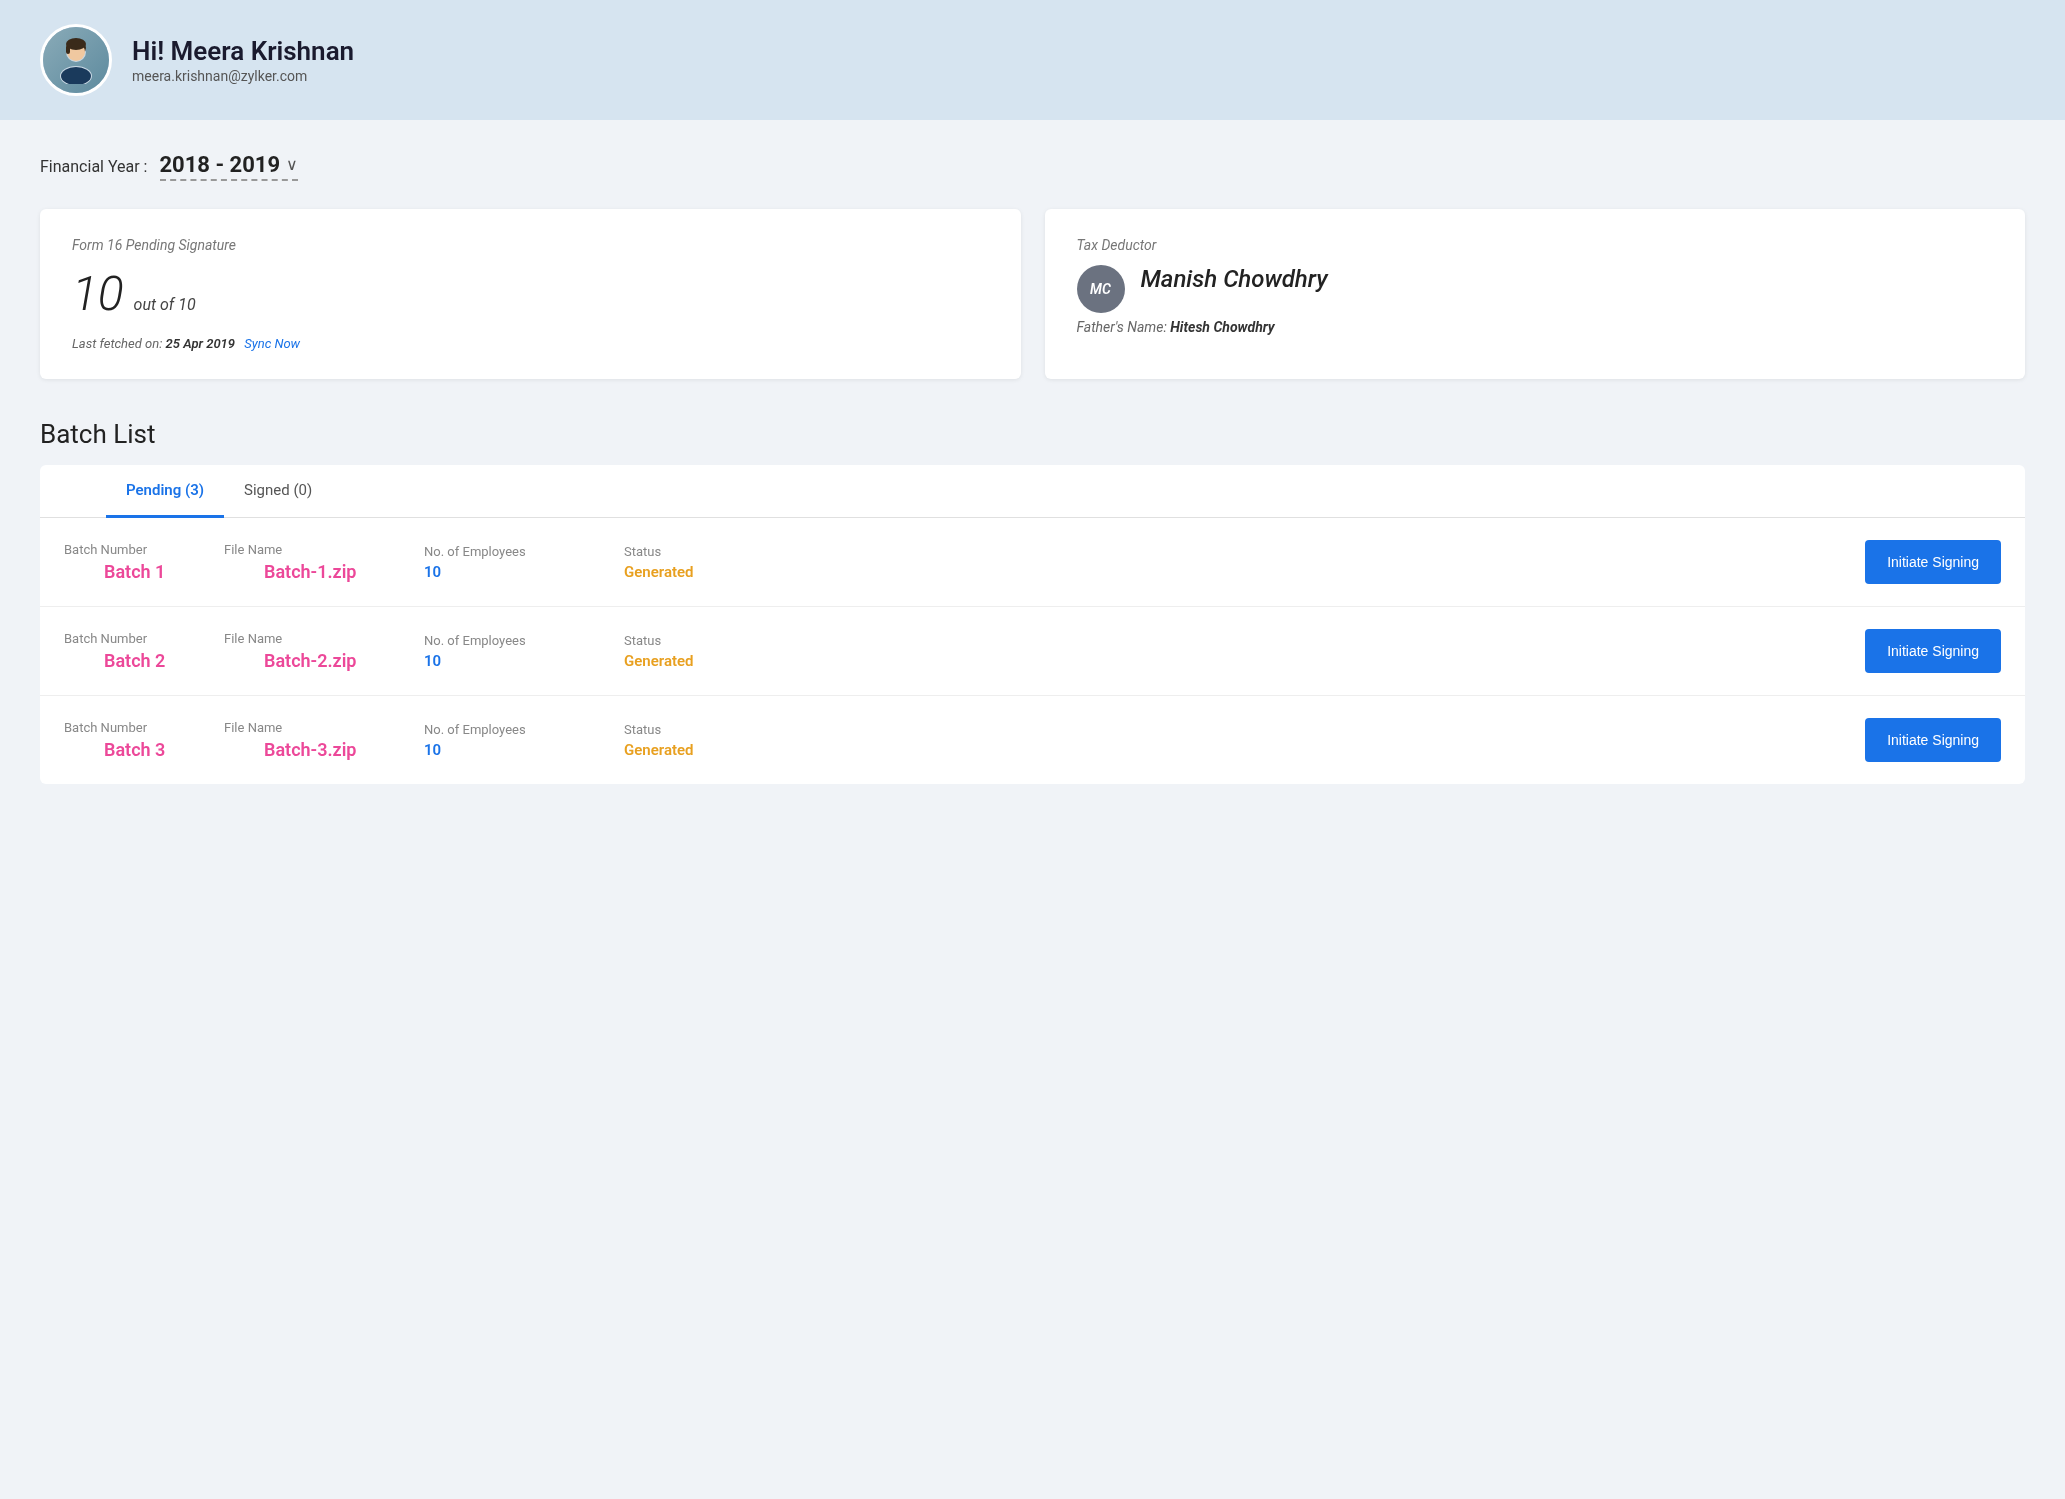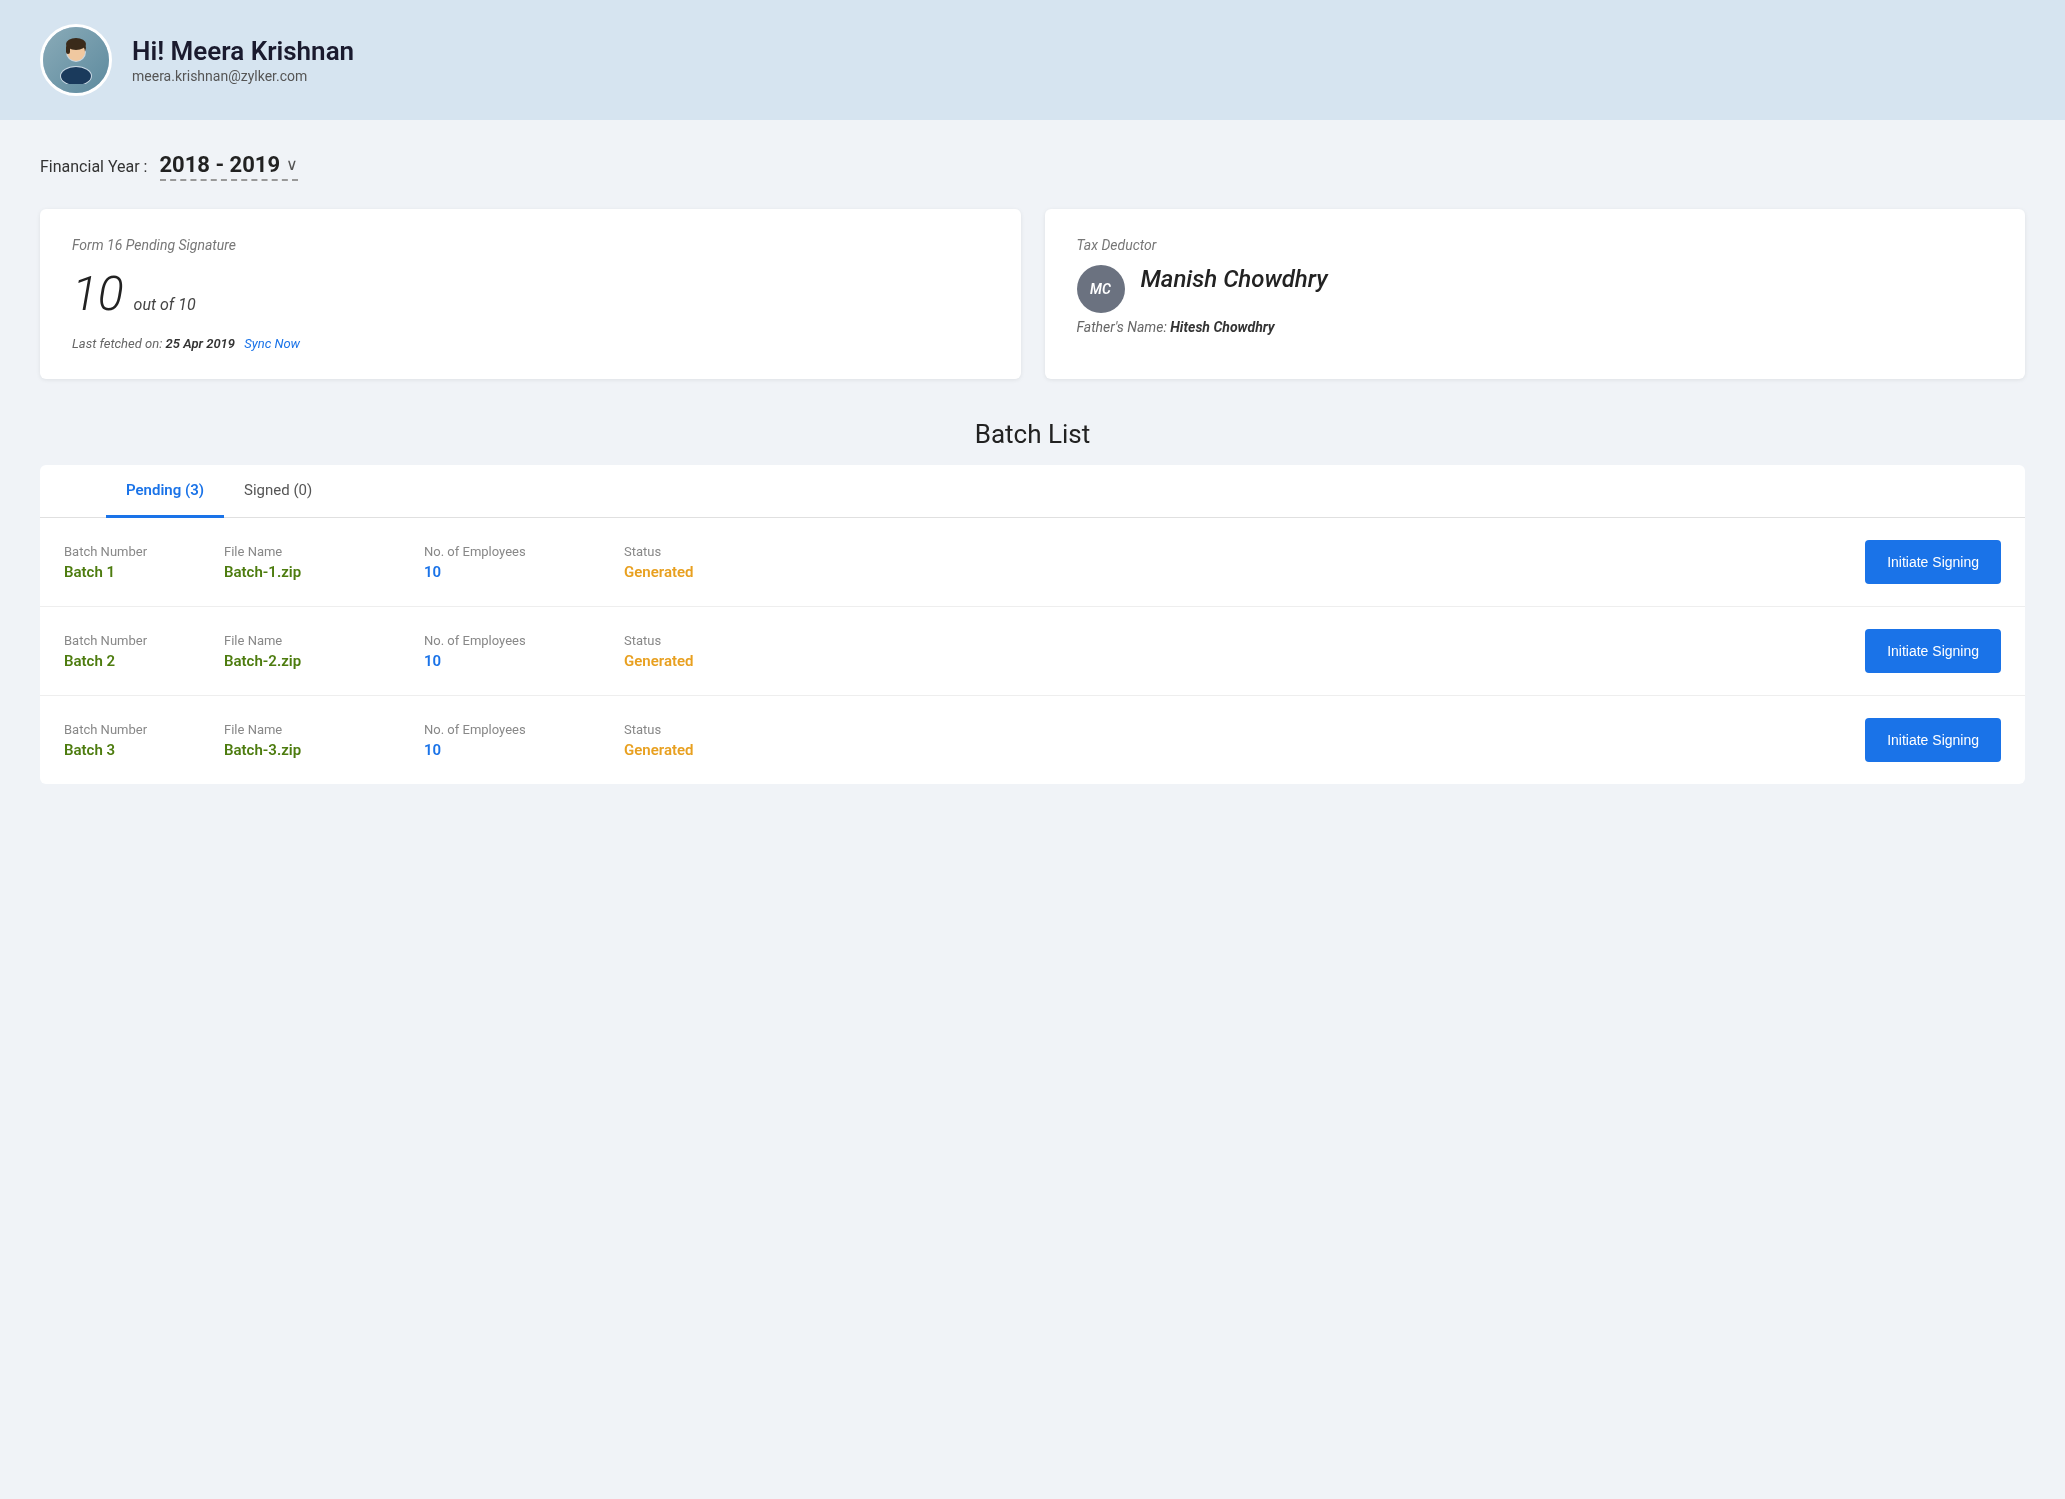--- a/index.html
+++ b/index.html
@@ -171,21 +171,20 @@
       font-weight: 700;
       color: #333;
     }
 
     
     .batch-list-title {
       font-size: 26px;
       font-weight: 400;
       color: #222;
       margin-bottom: 16px;
-      text-align: center;
     }
 
     
     .tabs-container {
       background: #fff;
       border-radius: 6px 6px 0 0;
       border-bottom: 1px solid #e0e0e0;
       padding-left: 42px;
     }
     .tabs-row {
@@ -241,23 +240,24 @@
       flex-shrink: 0;
       display: flex;
       justify-content: flex-end;
     }
     .col-header-label {
       font-size: 13px;
       color: #888;
       margin-bottom: 4px;
     }
     .col-value {
-      font-size: 15px;
-      font-weight: 600;
-      color: #4d7c0f;
+      font-size: 18px;
+      font-weight: 600;
+      color: #ec4899;
+      margin-left: 40px;
     }
     .col-value-blue {
       font-size: 15px;
       font-weight: 600;
       color: #1a73e8;
     }
     .col-value-orange {
       font-size: 15px;
       font-weight: 600;
       color: #e8a020;

